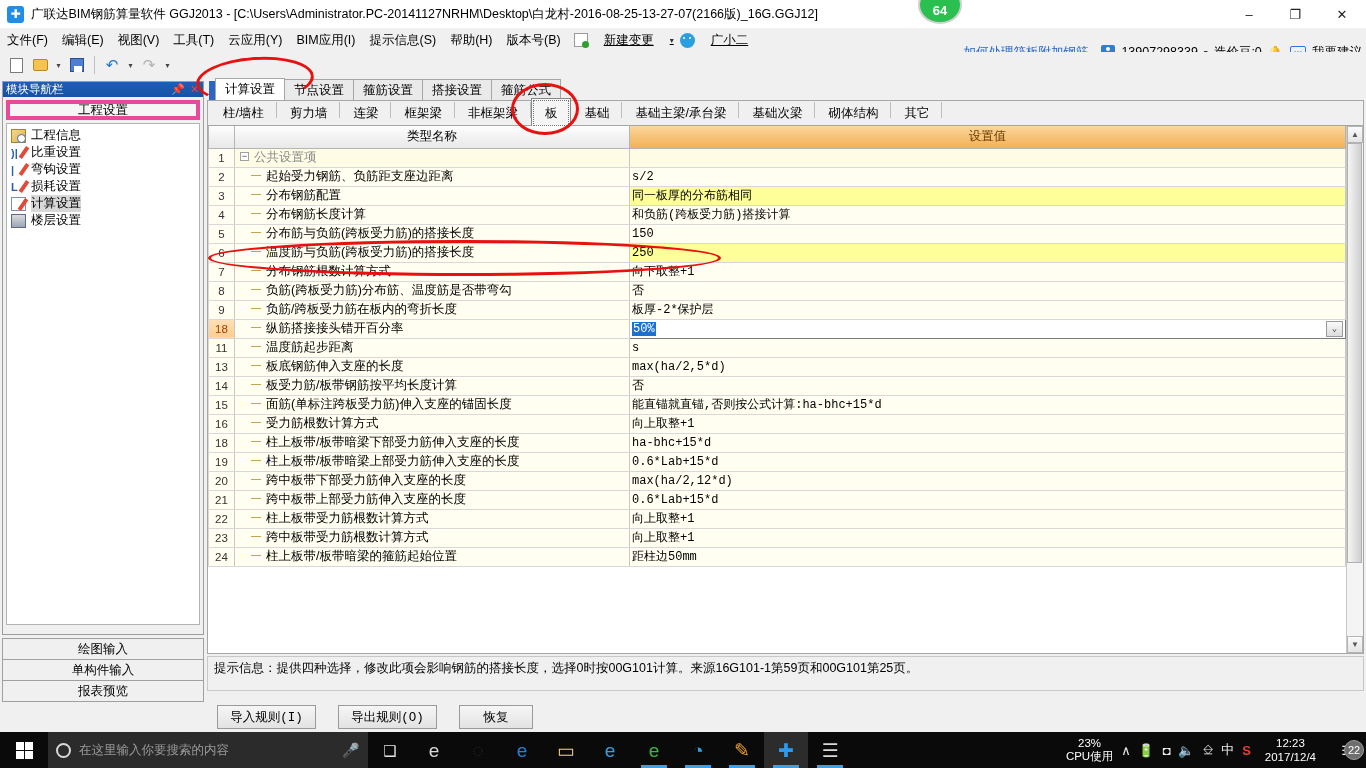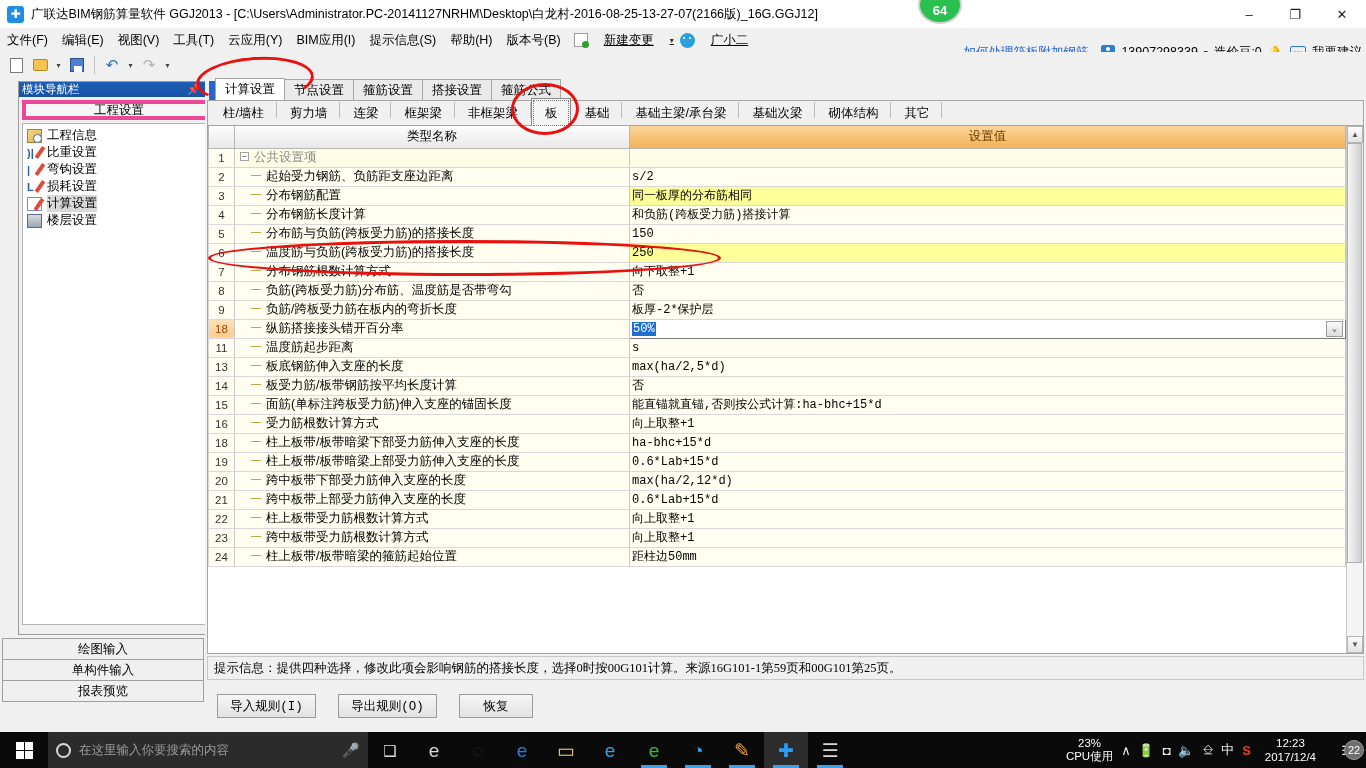--- a/index.html
+++ b/index.html
@@ -106,21 +106,21 @@
   .tb-sep { width: 1px; height: 18px; background: #c0c0c0; margin: 0 4px; }
   .doc-ico { width: 13px; height: 15px; background:#fff; border:1px solid #7a7a7a; }
   .folder-ico { width: 15px; height: 12px; background:#f6c352; border:1px solid #b58b20; border-radius:1px 2px 2px 2px; }
   .save-ico { width: 14px; height: 14px; background:#4f7fd0; border:1px solid #2a4f8a; position:relative; }
   .save-ico::after { content:""; position:absolute; left:3px; top:7px; width:8px; height:6px; background:#fff; }
   .undo { color:#1a73c8; font-size:15px; }
   .redo { color:#b0b0b0; font-size:15px; }
 
   
   .dock {
-    position: absolute; left: 18px; top: 81px; width: 202px; height: 554px;
+    position: absolute; left: 2px; top: 81px; width: 202px; height: 554px;
     background: #f0f0f0; border: 1px solid #9d9d9d;
   }
   .dock-title {
     height: 15px; background: linear-gradient(#1d5fb4, #1552a6);
     color: #fff; font-size: 11.5px; display: flex; align-items: center;
     padding-left: 3px; position: relative;
   }
   .dock-title .pin, .dock-title .close {
     position: absolute; top: 0; height: 15px; width: 15px; text-align: center;
     line-height: 14px; color: #fff; font-size: 11px;
@@ -238,22 +238,22 @@
     font-size: 8px; text-align: center; line-height: 15px; color: #555;
   }
   .vs-track { flex: 1; background: #f4f4f4; position: relative; }
   .vs-thumb {
     position: absolute; left: 0; top: 0; width: 15px; height: 420px;
     background: linear-gradient(90deg,#f5f5f5,#cfcfcf); border: 1px solid #b0b0b0;
   }
 
   
   .hintbar {
-    margin: 2px 2px 4px 2px; height: 24px; background: #f0f0f0; border: 1px solid #c8c8c8;
-    padding: 3px 6px; font-size: 12.5px; color: #000; font-family: Liberation Serif, serif;
+    margin: 2px 2px 4px 2px; height: 35px; background: #f0f0f0; border: 1px solid #c8c8c8;
+    padding: 3px 6px; font-size: 12.5px; color: #000;
   }
   .hintbar b { font-weight: normal; }
   .btnrow { margin: 14px 2px 0 12px; display: flex; gap: 22px; }
   .gbtn {
     min-width: 99px; height: 24px; background: linear-gradient(#f6f6f6,#e2e2e2);
     border: 1px solid #9a9a9a; font-size: 12.5px;
     display: flex; align-items: center; justify-content: center;
     font-family: "Liberation Mono","DejaVu Sans Mono", monospace;
   }
   .gbtn.narrow { min-width: 74px; }

